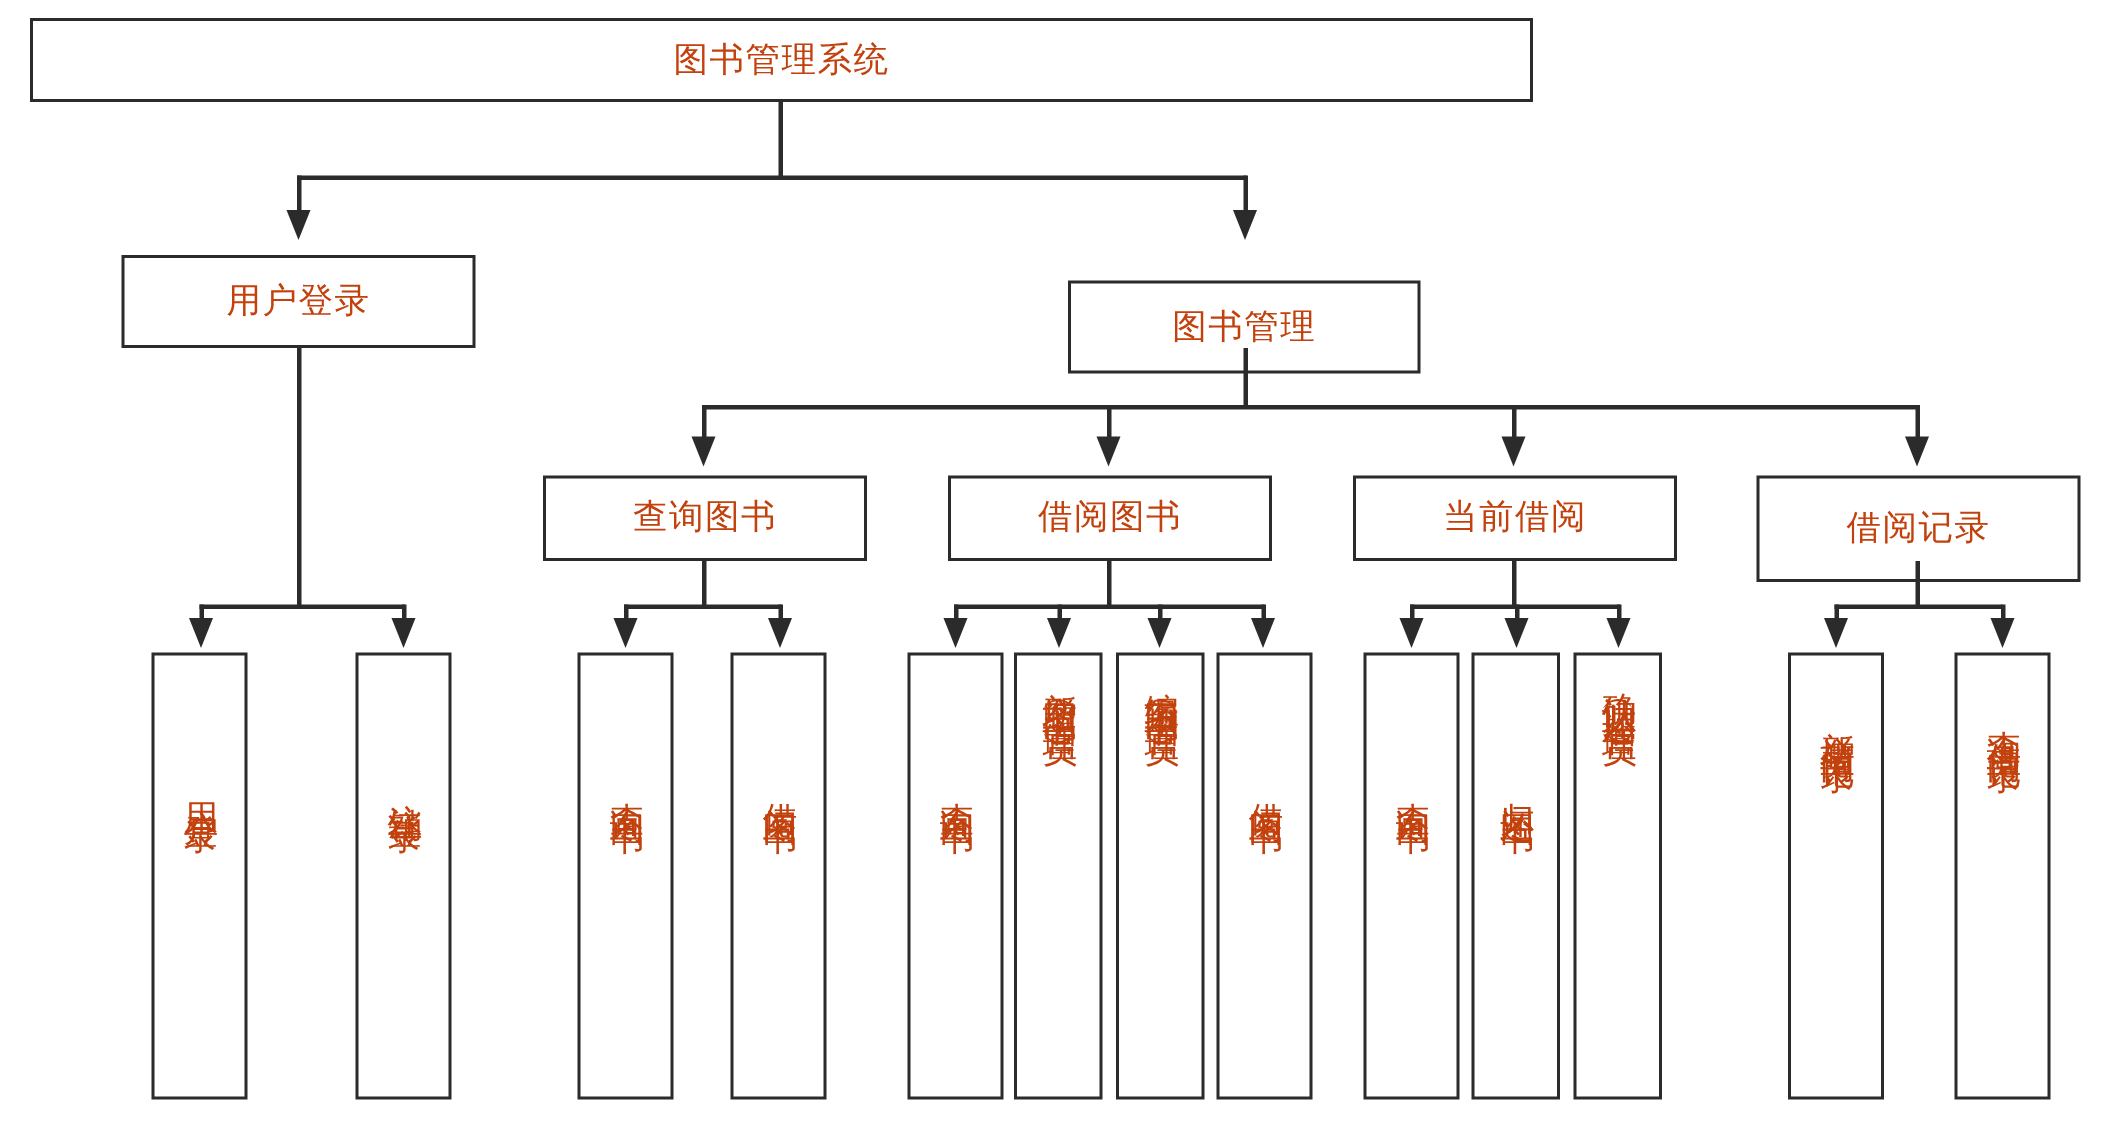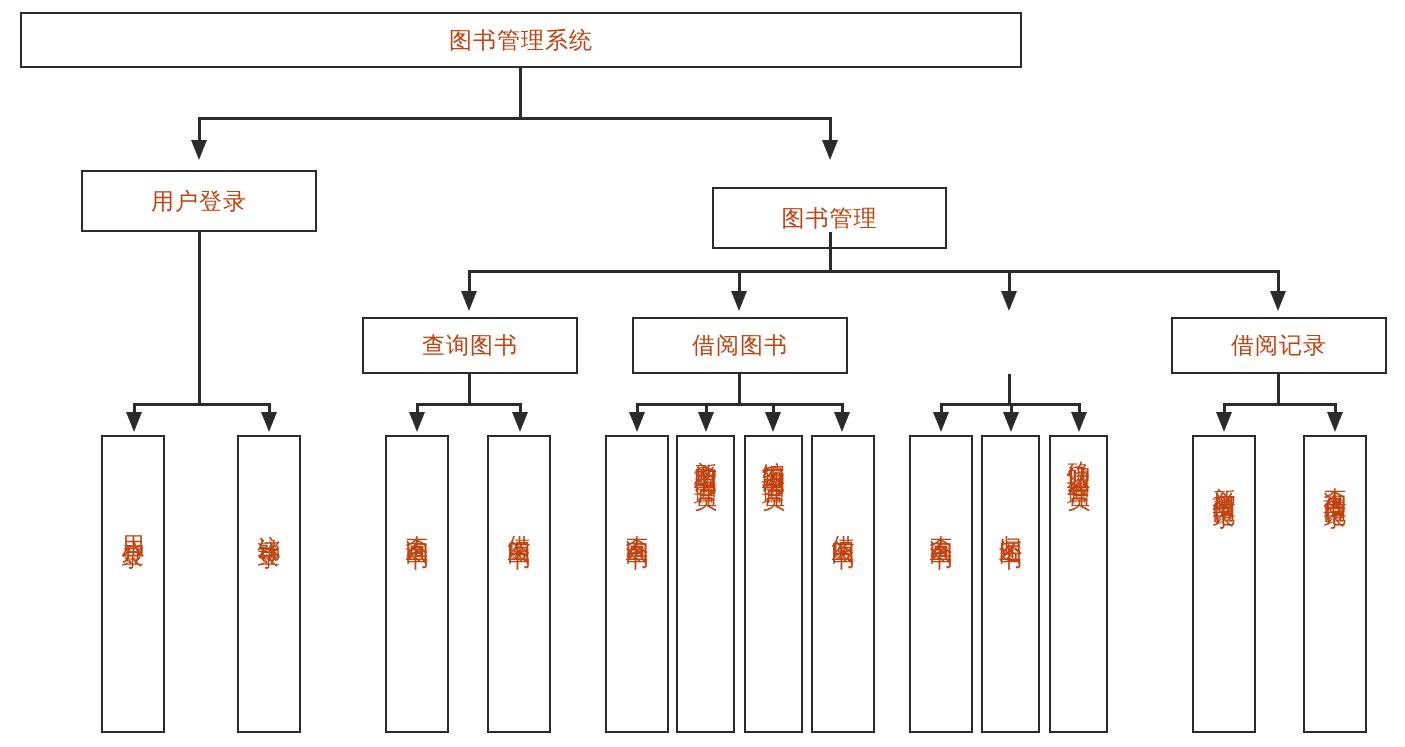--- a/index.html
+++ b/index.html
@@ -115,21 +115,24 @@
   <div class="arrow" style="left:1001px; top:291px;"></div>
   <div class="vline" style="left:1277px; top:270px; height:22px;"></div>
   <div class="arrow" style="left:1270px; top:291px;"></div>
 
   <div class="node" style="left:362px; top:317px; width:216px; height:57px;">
     <span class="node-label">查询图书</span>
   </div>
   <div class="node" style="left:632px; top:317px; width:216px; height:57px;">
     <span class="node-label">借阅图书</span>
   </div>
-  <div class="node" style="left:1171px; top:317px; width:216px; height:57px;text-align:center;">
+  <div class="node" style="left:902px; top:317px; width:216px; height:57px;">
+    <span class="node-label">当前借阅</span>
+  </div>
+  <div class="node" style="left:1171px; top:317px; width:216px; height:71px;text-align:center;">
     <span class="node-label">借阅记录</span>
   </div>
 
   <div class="vline" style="left:468px; top:374px; height:30px;"></div>
   <div class="hline" style="left:416px; top:403px; width:105px;"></div>
   <div class="vline" style="left:416px; top:403px; height:10px;"></div>
   <div class="arrow" style="left:409px; top:412px;"></div>
   <div class="vline" style="left:519px; top:403px; height:10px;"></div>
   <div class="arrow" style="left:512px; top:412px;"></div>
 

